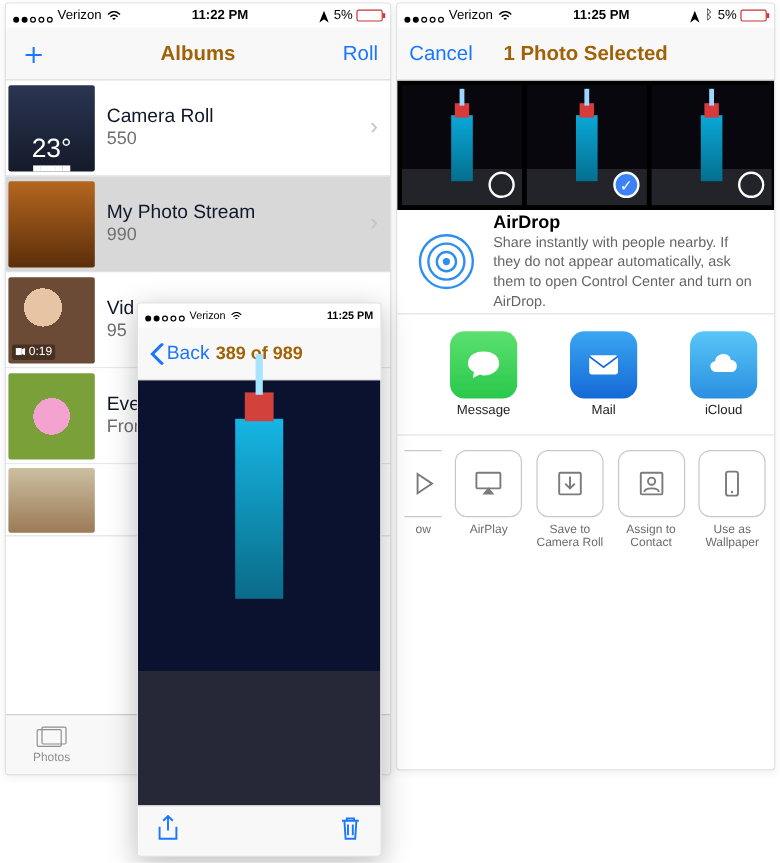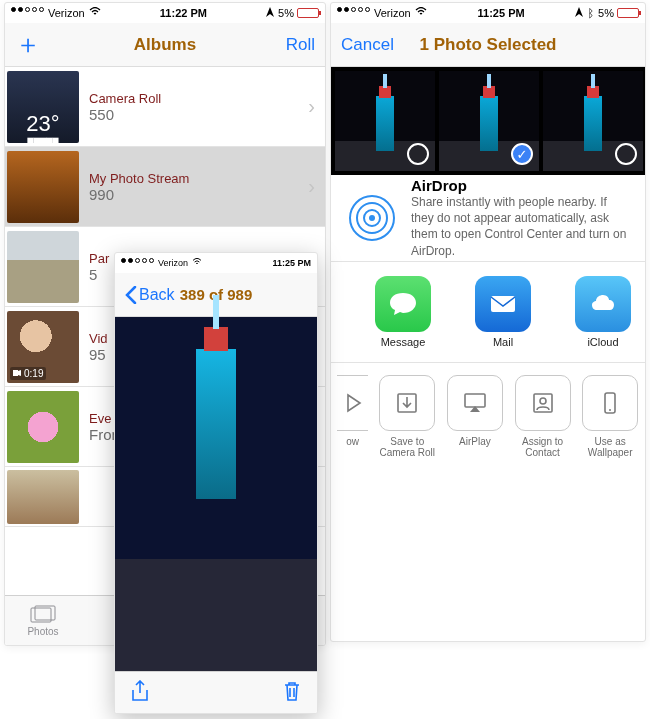--- a/index.html
+++ b/index.html
@@ -4,39 +4,39 @@
 <style>
 * { box-sizing: border-box; margin: 0; padding: 0; font-family: -apple-system, "Helvetica Neue", Helvetica, Arial, sans-serif; -webkit-font-smoothing: antialiased; }
 body { width: 650px; height: 719px; background: #fff; position: relative; overflow: hidden; }
 
 .phone { position: absolute; background: #fff; border: 1px solid #e2e2e2; border-radius: 3px; overflow: hidden; box-shadow: 0 2px 8px rgba(0,0,0,.06); }
 .phone.p1 { left: 4px;  top: 2px;  width: 322px; height: 644px; z-index: 1; }
 .phone.p2 { left: 330px; top: 2px; width: 316px; height: 640px; z-index: 2; }
 .phone.p3 { left: 114px; top: 252px; width: 204px; height: 462px; z-index: 3; box-shadow: 0 6px 24px rgba(0,0,0,.25); }
 
 .statusbar { height: 20px; display:flex; align-items:center; justify-content:space-between; padding: 0 6px; font-size: 11px; color:#000; }
-.statusbar .left, .statusbar .right { display:flex; align-items:flex-start; gap:4px; }
+.statusbar .left, .statusbar .right { display:flex; align-items:flex-end; gap:4px; }
 .signal-dots { display:flex; gap:2px;}
 .signal-dots span { width:5px; height:5px; border:1px solid #000; border-radius:50%; display:block;}
 .signal-dots span.fill { background:#000;}
 .battery { display:inline-flex; align-items:center; gap:3px;}
 .battery-body { width:22px; height:10px; border:1px solid #c33; border-radius:2px; position:relative;}
 .battery-body::after{ content:""; position:absolute; right:-3px; top:2px; width:2px; height:4px; background:#c33;}
 .battery-fill{ height:100%; width:8%; background:#c33;}
 .navbar { height:44px; display:flex; align-items:center; justify-content:space-between; padding:0 10px; border-bottom:1px solid #ddd; background:#f8f8f8;}
 .navbar .title { font-weight:700; font-size:17px; color:#a16207; position:absolute; left:0; right:0; text-align:center; pointer-events:none;}
 .navbar .btn { color:#1b76fd; font-size:17px; }
 .plus { font-size:26px; font-weight:300; color:#1b76fd;}
 
 .list { background:#fff;}
 .cell { display:flex; align-items:center; height:80px; border-bottom:1px solid #e3e3e3; padding-right:10px; background:#fff;}
 .cell.sel{ background:#d8d8d8;}
 .cell .thumb{ width:72px; height:72px; margin:0 10px 0 2px; background:#555; border-radius:2px; overflow:hidden; position:relative;}
 .cell .txt{ flex:1;}
-.cell .name{ font-size:13px; color:#7f1d1d;}
+.cell .name{ font-size:16px; color:#0f172a;}
 .cell .count{ font-size:15px; color:#6f6f6f;}
 .cell .chev{ color:#c4c4c4; font-size:20px;}
 
 .thumb.weather{ background:linear-gradient(#2a3551,#141a29); display:flex;flex-direction:column;align-items:center;justify-content:center;color:#fff;font-size:11px;}
 .thumb.weather .big{font-size:22px;font-weight:200;margin-top:43px;}
 .thumb.room{background:linear-gradient(#b5661f,#5b2e0a);}
 .thumb.land{background:linear-gradient(#cfd6da 40%,#a8a083 40%);}
 .thumb.face{background:radial-gradient(circle at 40% 35%,#e7c4a3 0 25%,#6b4b35 25%);}
 .thumb.flower{background:radial-gradient(circle at 50% 50%,#f4a3d1 0 30%,#7aa03a 30%);}
 .thumb.person{background:linear-gradient(#cbbfa0,#9c7a57);}
@@ -133,27 +133,20 @@
     </div>
     <div class="cell sel">
       <div class="thumb room"></div>
       <div class="txt">
           <div class="name">My Photo Stream</div>
         <div class="count">990</div>
         </div>
       <span class="chev">›</span>
     </div>
     <div class="cell">
-      <div class="thumb land"></div>
-      <div class="txt">
-          <div class="name">Par</div>
-        <div class="count">5</div>
-        </div>
-    </div>
-    <div class="cell">
       <div class="thumb face">
         <span class="vid-badge">
           <svg width="8" height="6" viewBox="0 0 8 6">
               <rect x="0" y="0" width="5" height="6" fill="#fff"></rect>
               <path d="M5 1 L8 0 L8 6 L5 5 Z" fill="#fff"></path>
             </svg>
           <span>0:19</span>
         </span>
       </div>
       <div class="txt">
@@ -291,34 +284,34 @@
       <div class="action-icon">
           <svg viewBox="0 0 26 26">
             <path d="M8 5 L20 13 L8 21 Z"></path>
           </svg>
         </div>
       <span>ow</span>
     </div>
     <div class="action-item">
       <div class="action-icon">
           <svg viewBox="0 0 26 26">
+            <rect x="3" y="4" width="20" height="13" rx="1"></rect>
+            <path d="M8 22 L13 16 L18 22 Z" fill="#7b7b7b" stroke="none"></path>
+          </svg>
+        </div>
+      <span>AirPlay</span>
+    </div>
+    <div class="action-item">
+      <div class="action-icon">
+          <svg viewBox="0 0 26 26">
             <rect x="4" y="4" width="18" height="18" rx="1"></rect>
             <path d="M13 7 L13 16 M9 13 L13 17 L17 13"></path>
           </svg>
         </div>
       <span>Save to Camera Roll</span>
-    </div>
-    <div class="action-item">
-      <div class="action-icon">
-          <svg viewBox="0 0 26 26">
-            <rect x="3" y="4" width="20" height="13" rx="1"></rect>
-            <path d="M8 22 L13 16 L18 22 Z" fill="#7b7b7b" stroke="none"></path>
-          </svg>
-        </div>
-      <span>AirPlay</span>
     </div>
     <div class="action-item">
       <div class="action-icon">
           <svg viewBox="0 0 26 26">
             <rect x="4" y="4" width="18" height="18" rx="1"></rect>
             <circle cx="13" cy="11" r="3"></circle>
             <path d="M7 20 C7 16 19 16 19 20"></path>
           </svg>
         </div>
       <span>Assign to Contact</span>

